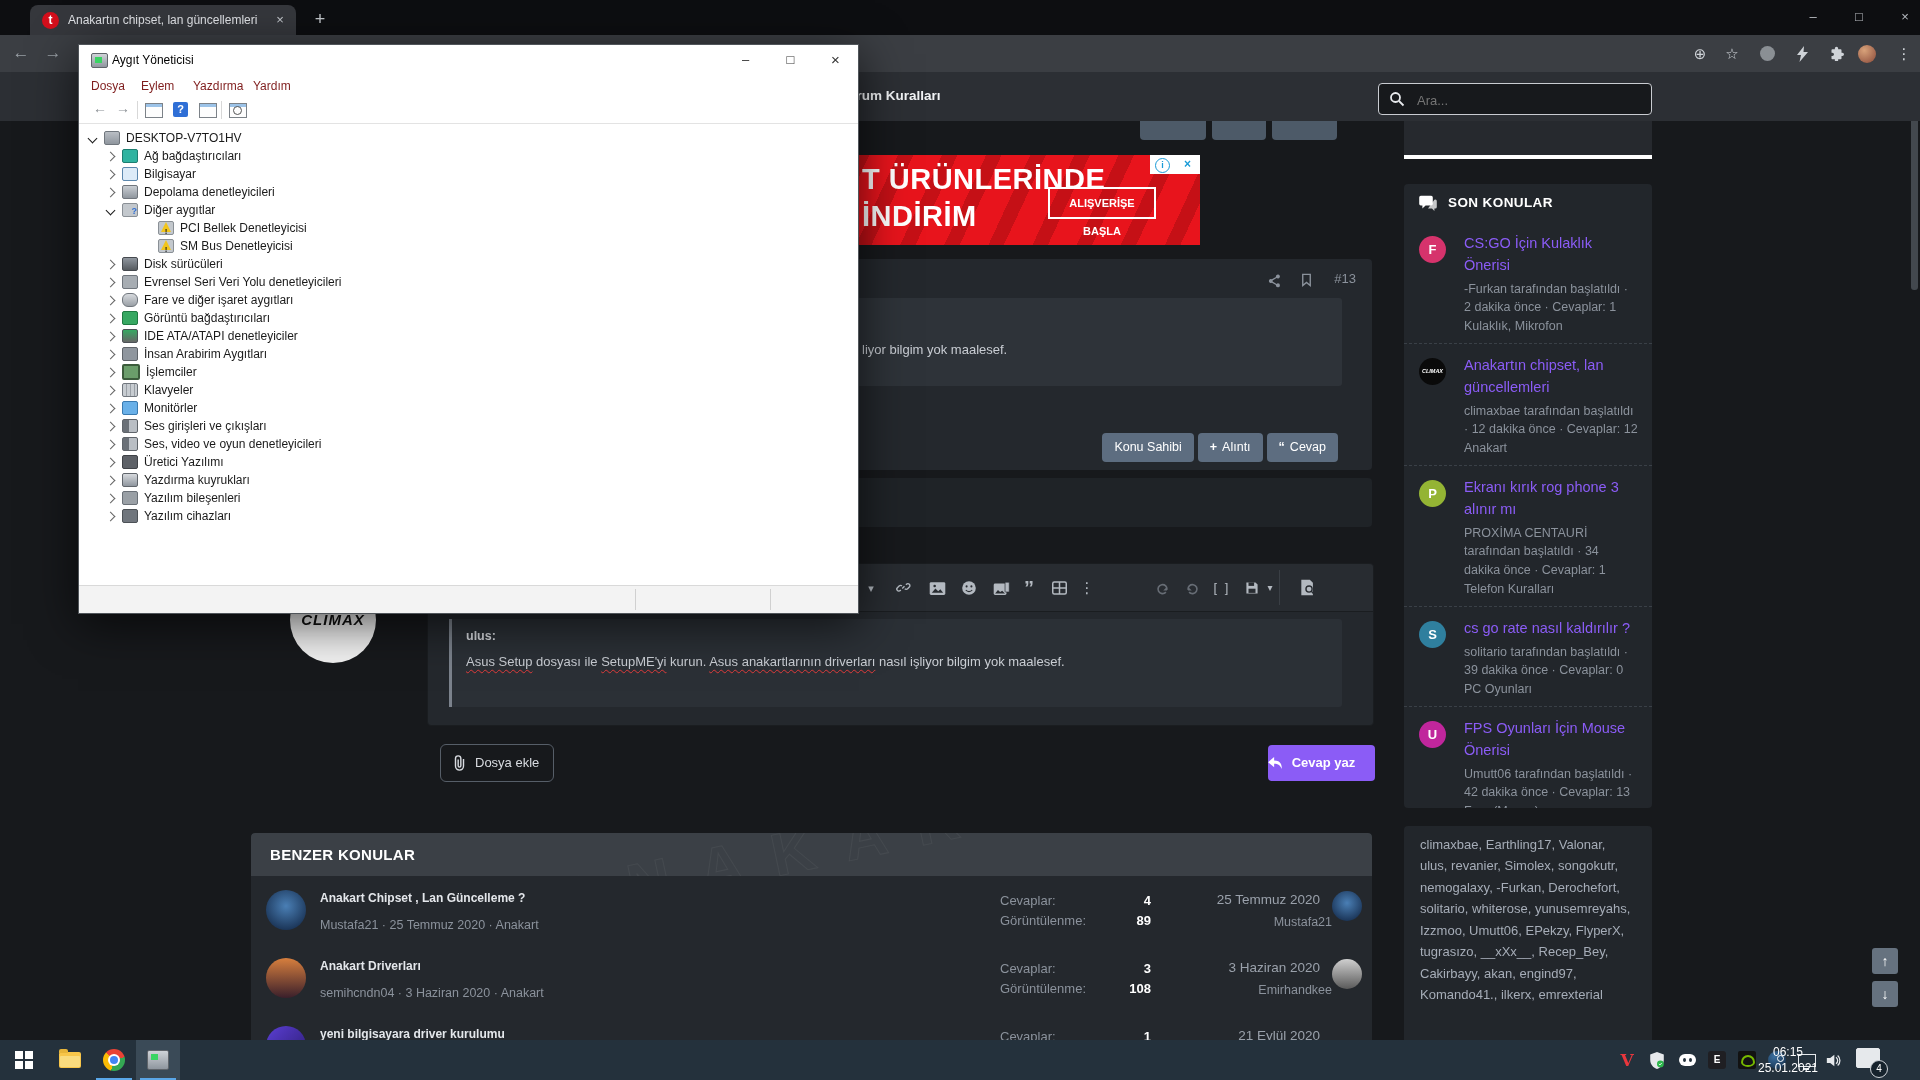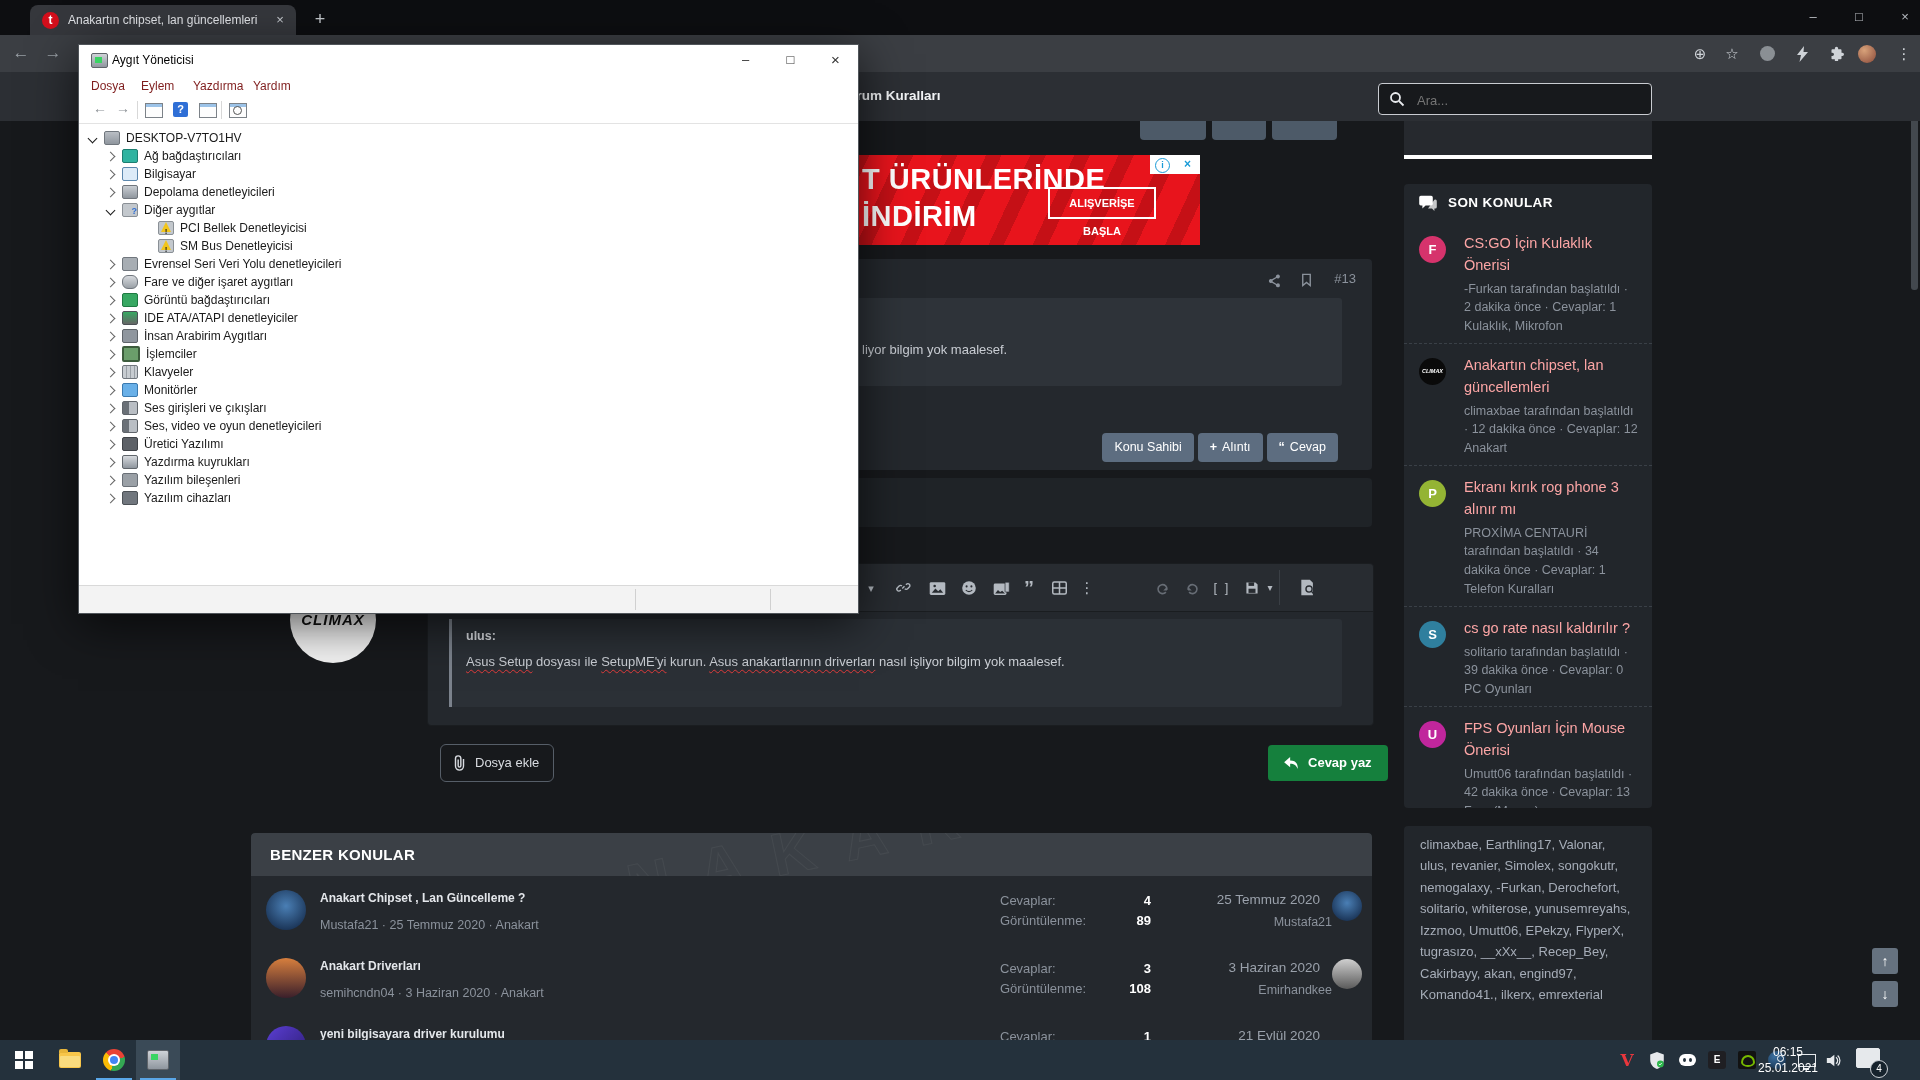--- a/index.html
+++ b/index.html
@@ -53,21 +53,21 @@
   #edit .tbar{position:absolute;left:0;top:0;width:100%;height:47px;background:#282c31;border-bottom:1px solid #1a1d20;border-radius:4px 4px 0 0;}
   .eico{position:absolute;top:13px;width:22px;height:22px;color:#b3b9c0;font-size:15px;text-align:center;line-height:22px;}
   .eico.dim{color:#676d75;}
   .esep{position:absolute;top:6px;width:1px;height:35px;background:#3a3f45;}
   #quote{position:absolute;left:21px;top:55px;width:876px;height:78px;background:#2b3036;border-left:3px solid #7b828c;border-radius:0 3px 3px 0;padding:10px 0 0 14px;}
   #quote .qa{color:#d8dbe0;font-weight:bold;font-size:12.5px;}
   #quote .qt{margin-top:11px;color:#c9cdd3;font-size:13px;}
   .sp{text-decoration:underline;text-decoration-style:wavy;text-decoration-color:#e03b3b;text-decoration-thickness:1px;text-underline-offset:3px;}
   #attach{position:absolute;left:440px;top:744px;height:36px;border:1px solid #565e68;border-radius:6px;color:#d8dbe0;font-size:13px;line-height:36px;padding:0 14px 0 34px;}
   #attach svg{position:absolute;left:12px;top:10px;}
-  #replybtn{position:absolute;left:1268px;top:745px;width:120px;height:36px;background:#15803d;border-radius:4px;color:#fff;font-size:13px;font-weight:bold;text-align:center;line-height:36px;}
+  #replybtn{position:absolute;left:1268px;top:745px;width:107px;height:36px;background:#8b5cf6;border-radius:4px;color:#fff;font-size:13px;font-weight:bold;line-height:36px;}
   #replybtn svg{vertical-align:-2px;margin-right:6px;}
 
   
   #simhead{position:absolute;left:0;top:0;width:100%;height:43px;background:#3b4046;border-radius:4px 4px 0 0;overflow:hidden;}
   #simhead .t{position:absolute;left:19px;top:13px;color:#fff;font-weight:bold;font-size:15px;letter-spacing:.3px;}
   #simhead .wm{position:absolute;left:300px;top:-18px;font-size:60px;font-weight:bold;color:transparent;-webkit-text-stroke:1px rgba(255,255,255,.05);transform:rotate(-12deg);letter-spacing:30px;}
   .sim-row{position:relative;height:68px;}
   .sim-av{position:absolute;left:15px;top:3px;width:40px;height:40px;border-radius:50%;}
   .sim-title{position:absolute;left:69px;top:4px;color:#e4e7eb;font-weight:bold;font-size:12px;}
   .sim-meta{position:absolute;left:69px;top:31px;color:#8b929c;font-size:12.5px;}
@@ -91,21 +91,21 @@
 
   
   .side{position:absolute;left:1404px;width:248px;background:#22262b;border-radius:4px;overflow:hidden;}
   .sidehead{position:relative;height:38px;}
   .sidehead svg{position:absolute;left:15px;top:11px;}
   .sidehead .t{position:absolute;left:44px;top:11px;color:#fff;font-weight:bold;font-size:13.5px;letter-spacing:.4px;}
   .recent-item{position:relative;padding:11px 14px 10px 60px;}
   .recent-item + .recent-item{border-top:1px dashed #3a4047;}
   .r-av{position:absolute;left:15px;top:14px;width:27px;height:27px;border-radius:50%;font-size:13px;line-height:27px;}
   .r-av.av-climax{font-size:5.5px;line-height:27px;}
-  .r-title{color:#fca5a5;font-size:14.5px;line-height:1.5;}
+  .r-title{color:#8b5cf6;font-size:14.5px;line-height:1.5;}
   .r-meta{margin-top:3px;color:#8b929c;font-size:12.5px;line-height:1.5;}
   .r-cat{margin-top:2px;color:#8b929c;font-size:12.5px;}
   #onlineusers{padding:8px 16px 12px;color:#a6adb8;font-size:13px;line-height:1.65;}
   .scrollbtn{position:absolute;left:1872px;width:26px;height:26px;background:#66727f;border-radius:3px;color:#fff;font-size:14px;text-align:center;line-height:26px;}
 
   
   #bigav{position:absolute;left:290px;top:577px;width:86px;height:86px;border-radius:50%;background:#f2f2f2;color:#111;
     font-weight:bold;font-style:italic;font-size:15px;text-align:center;line-height:86px;letter-spacing:1px;z-index:4;}
 
   
@@ -534,20 +534,25 @@
           <span class="ti ic-warnDev"></span>
           <span class="tlabel">PCI Bellek Denetleyicisi</span>
         </div>
 
         <div class="trow lvl2">
           <span class="chev chev-none"></span>
           <span class="ti ic-warnDev"></span>
           <span class="tlabel">SM Bus Denetleyicisi</span>
         </div>
 
+        <div class="trow lvl1">
+          <span class="chev chev-right"></span>
+          <span class="ti ic-disk"></span>
+          <span class="tlabel">Disk sürücüleri</span>
+        </div>
 
         <div class="trow lvl1">
           <span class="chev chev-right"></span>
           <span class="ti ic-usb"></span>
           <span class="tlabel">Evrensel Seri Veri Yolu denetleyicileri</span>
         </div>
 
         <div class="trow lvl1">
           <span class="chev chev-right"></span>
           <span class="ti ic-mouse"></span>

